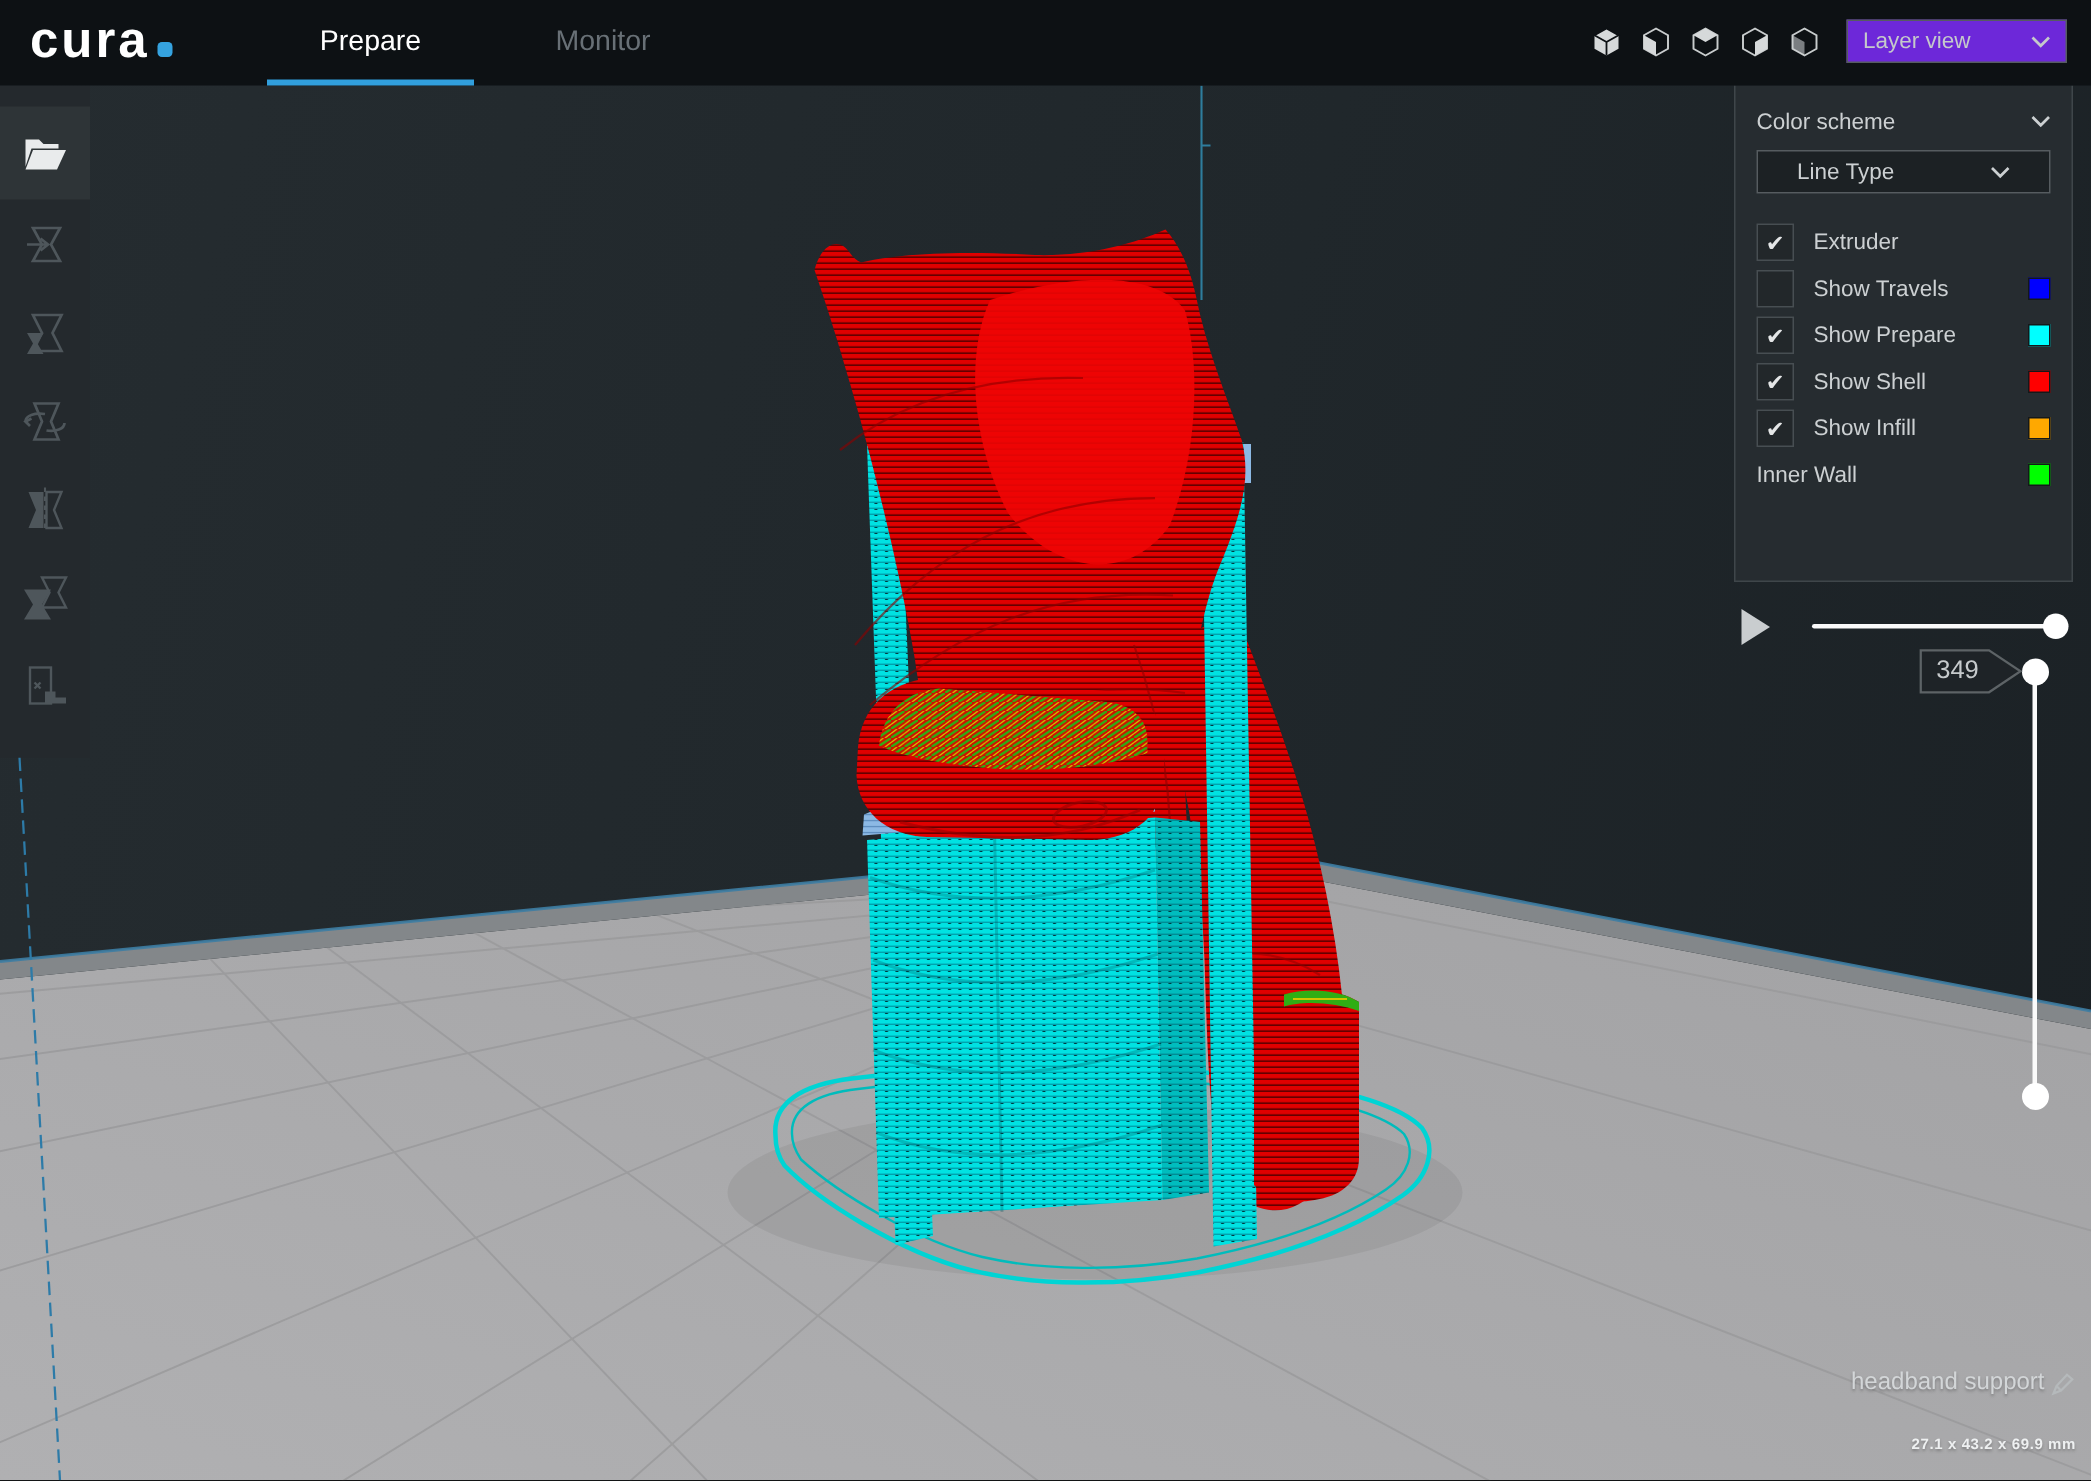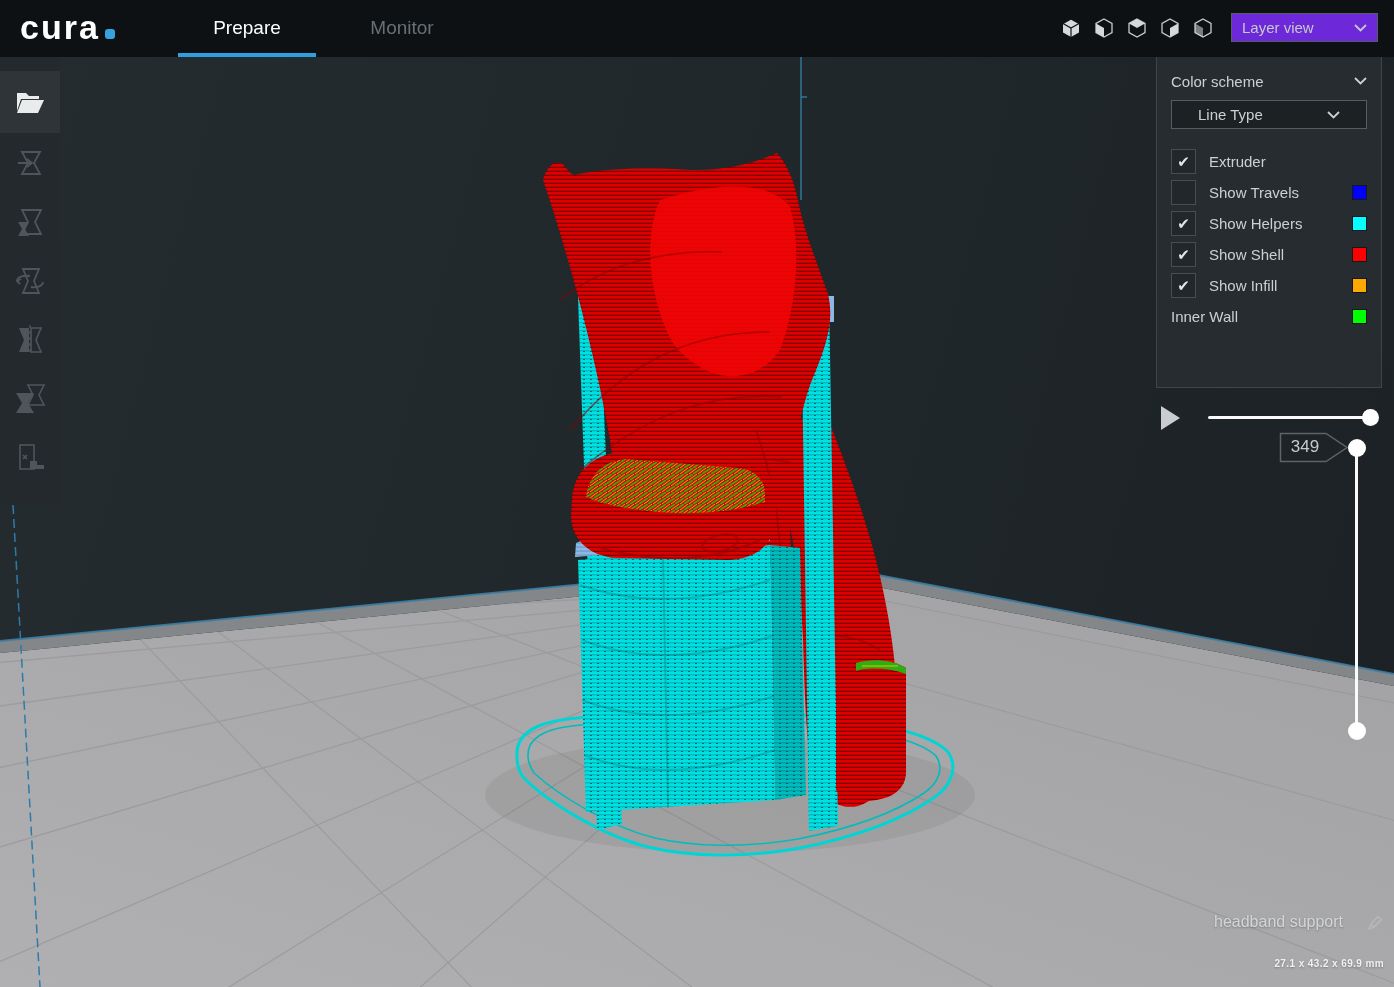--- a/index.html
+++ b/index.html
@@ -59,21 +59,21 @@
   .v-track { position:absolute; left:1355px; top:448px; width:3px; height:283px; background:#fafafa; z-index:20; }
   .v-handle-top { position:absolute; left:1348px; top:439px; width:18px; height:18px; background:#ffffff;
           border-radius:50%; z-index:21; }
   .v-handle-bottom { position:absolute; left:1348px; top:722px; width:18px; height:18px; background:#ffffff;
           border-radius:50%; z-index:21; }
 
   
   .model-info { position:absolute; right:10px; bottom:18px; text-align:right; z-index:20;
           text-shadow:0 1px 2px rgba(40,40,40,.35); }
   .model-name-row { color:#d3d6d8; font-size:16px; display:flex; align-items:center;
-          justify-content:flex-end; gap:24px; }
+          justify-content:flex-end; gap:4px; }
   .model-dims { color:#eef0f1; font-size:10px; font-weight:bold; letter-spacing:.4px; margin-top:27px; }
 
   
   .viewport { position:absolute; left:0; top:57px; width:1394px; height:930px; z-index:1; }
 </style>
 </head>
 <body>
 <div id="app">
 
 <svg class="viewport" viewBox="0 57 1394 930">
@@ -299,21 +299,21 @@
     <div class="cb">✔</div>
     <span class="lbl">Extruder</span>
   </div>
   <div class="prow">
     <div class="cb"></div>
     <span class="lbl">Show Travels</span>
     <span class="swatch" style="background: rgb(0, 0, 255);"></span>
   </div>
   <div class="prow">
     <div class="cb">✔</div>
-    <span class="lbl">Show Helpers</span>
+    <span class="lbl">Show Prepare</span>
     <span class="swatch" style="background: rgb(0, 255, 255);"></span>
   </div>
   <div class="prow">
     <div class="cb">✔</div>
     <span class="lbl">Show Shell</span>
     <span class="swatch" style="background: rgb(255, 0, 0);"></span>
   </div>
   <div class="prow">
     <div class="cb">✔</div>
     <span class="lbl">Show Infill</span>

